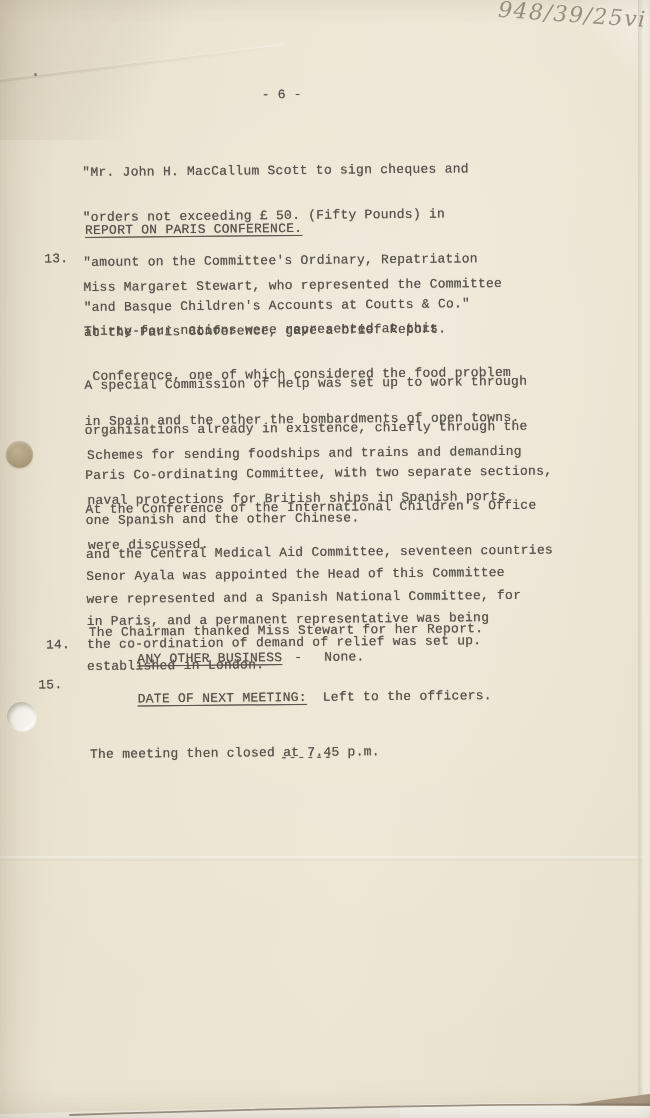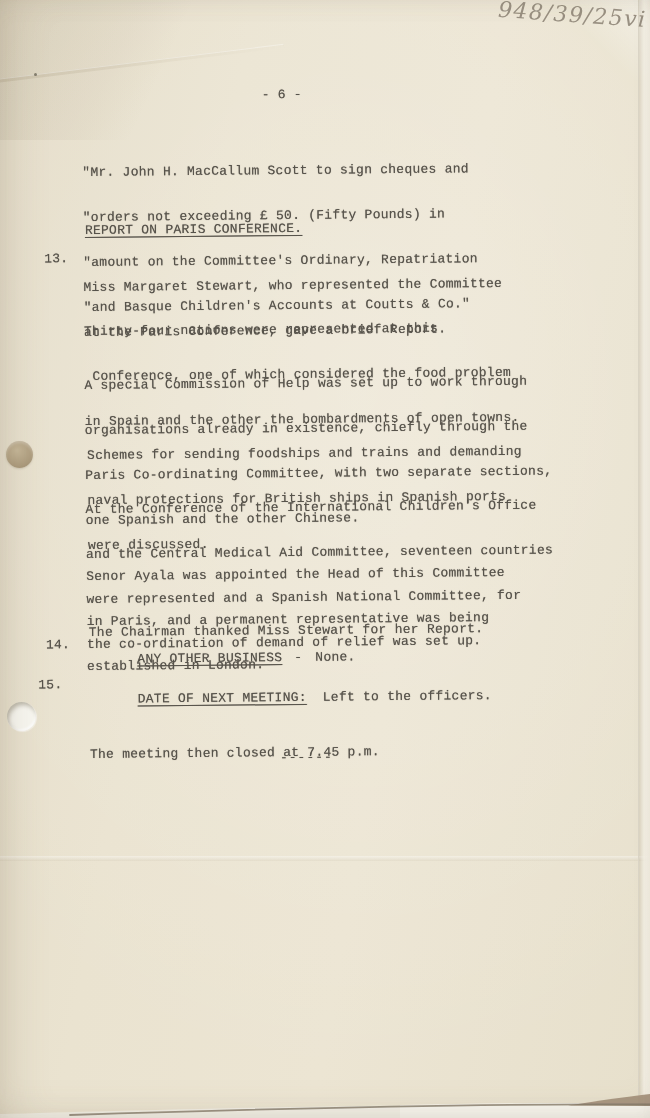--- a/index.html
+++ b/index.html
@@ -97,21 +97,21 @@
   .num-15{left:36px;top:677px;}
   .row-15{left:87px;top:677px;}
   .blk-closing{left:87px;top:717px;}
   .endmark{left:277px;top:752px;letter-spacing:1px;}
   .underlined{
     text-decoration:underline;
     text-decoration-thickness:1.3px;
     text-underline-offset:3px;
   }
   .sep-dash{margin-left:12px;}
-  .val-14{margin-left:13px;}
+  .val-14{margin-left:22px;}
   .val-15{margin-left:16px;}
 </style>
 </head>
 <body>
 
 <div class="page">
 
   <div class="fold-topleft"></div>
   <div class="fold-topright"></div>
   <div class="crease-diagonal"></div>

